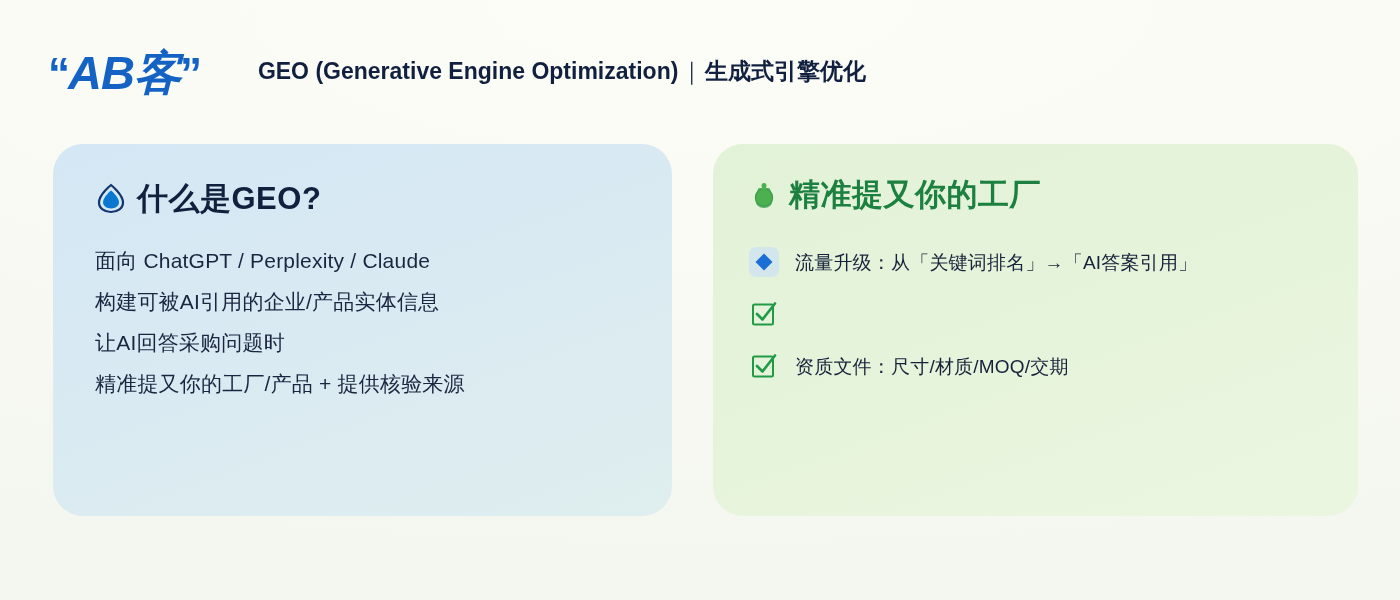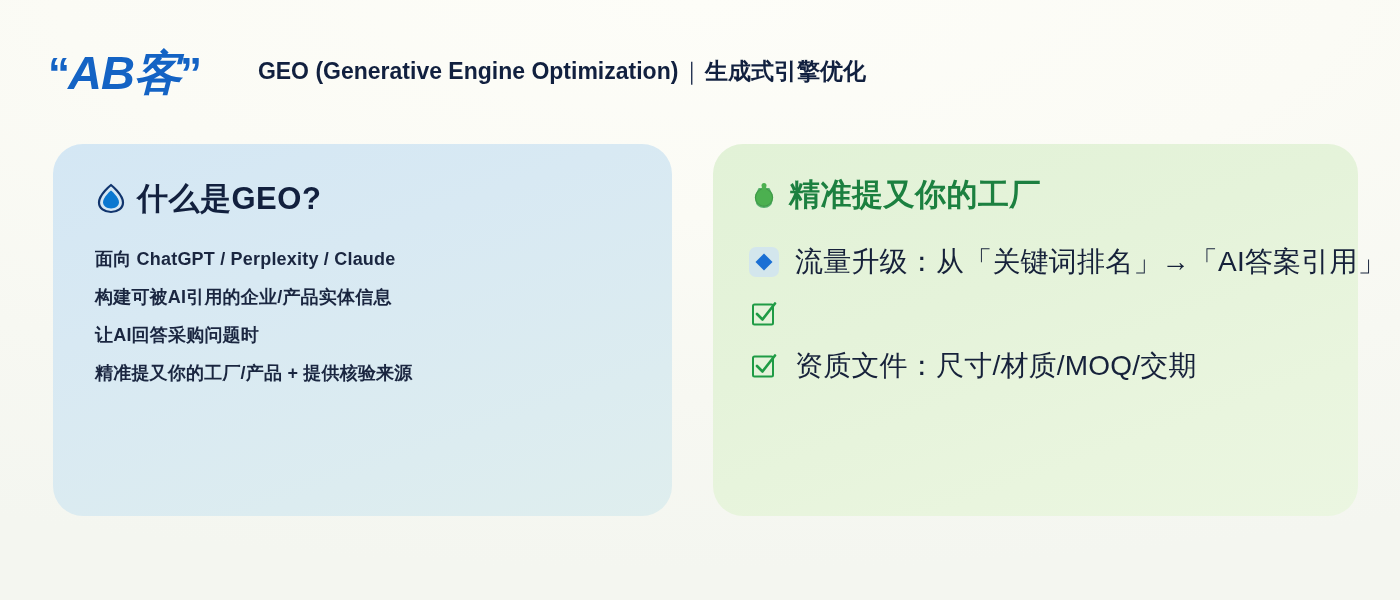--- a/index.html
+++ b/index.html
@@ -110,41 +110,40 @@
     align-items: center;
     justify-content: center;
     flex: none;
   }
 
   
   .lines {
     margin-top: 26px;
   }
   .line {
-    font-size: 18px;
+    font-size: 21px;
     color: #1a2640;
     line-height: 1;
     padding: 10px 0;
     white-space: nowrap;
     letter-spacing: 0.2px;
-    font-weight: bold;
   }
 
   
   .list {
     margin-top: 26px;
   }
   .list-item {
     display: flex;
     align-items: center;
     gap: 16px;
     padding: 11px 0;
   }
   .list-text {
-    font-size: 28px;
+    font-size: 19px;
     color: #16213a;
     line-height: 1;
     white-space: nowrap;
     letter-spacing: 0.2px;
   }
   .bullet-box {
     width: 30px;
     height: 30px;
     border-radius: 7px;
     display: inline-flex;

